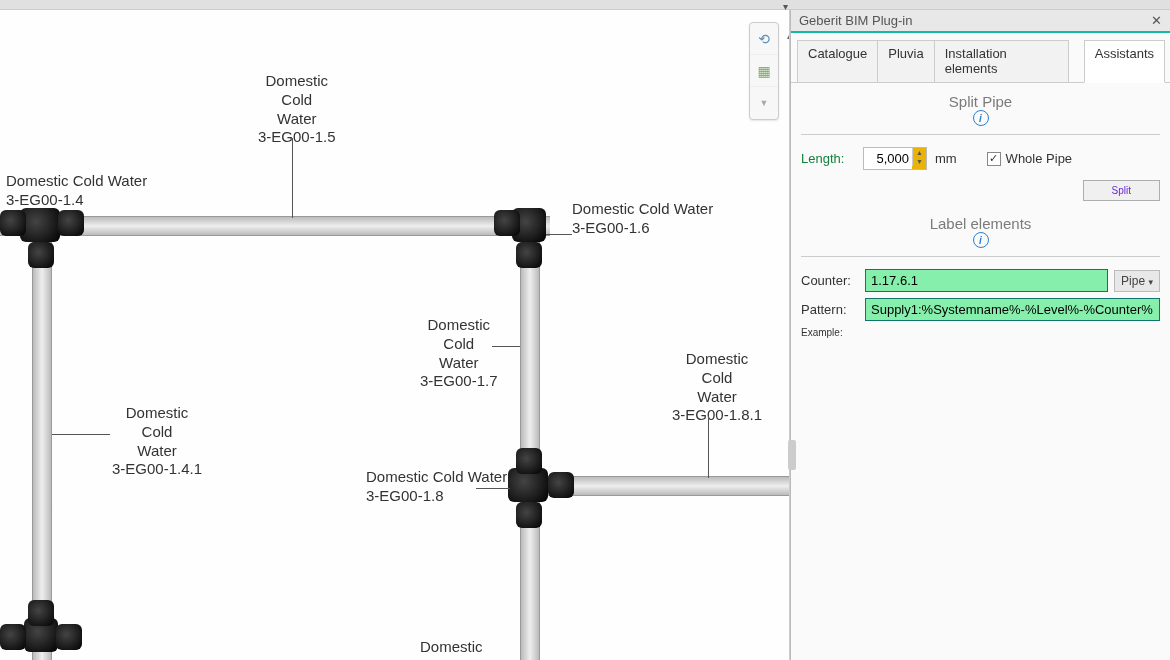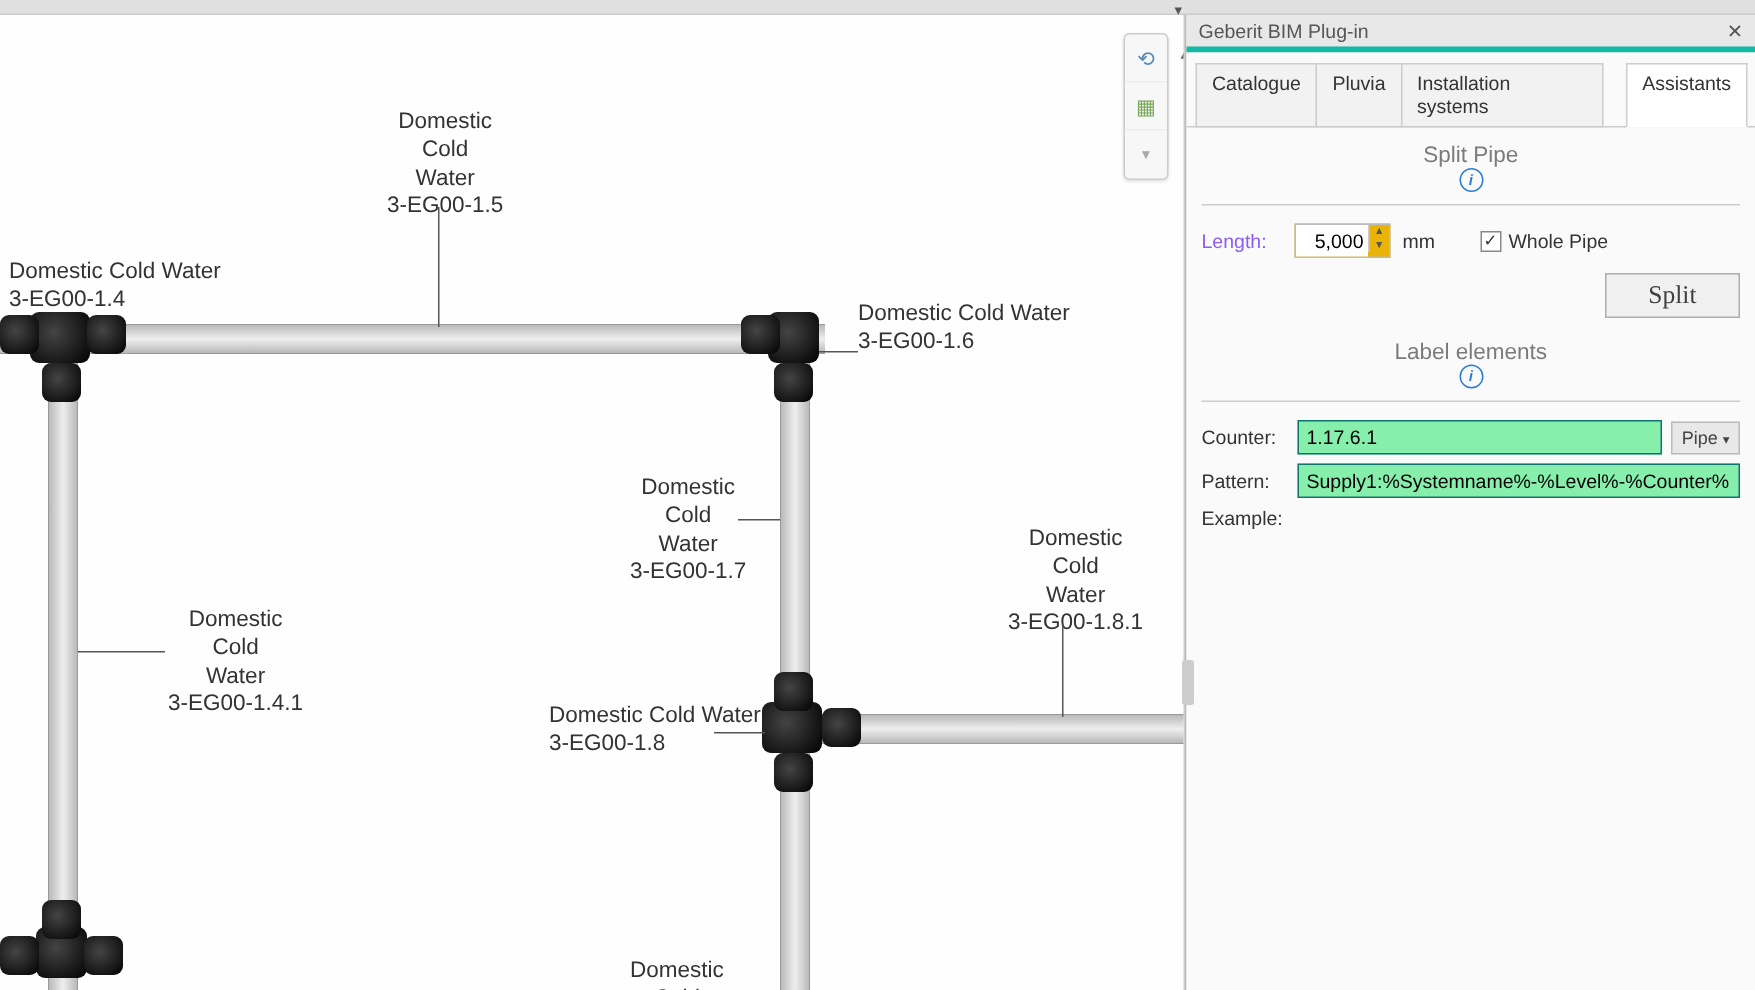--- a/index.html
+++ b/index.html
@@ -111,21 +111,21 @@
       flex-direction: column;
     }
     .panel-header {
       background: #e8e8e8;
       padding: 3px 8px;
       font-size: 13px;
       color: #555;
       display: flex;
       justify-content: space-between;
       align-items: center;
-      border-bottom: 4px solid #14b8a6;
+      border-bottom: 2px solid #14b8a6;
     }
     .panel-header .close-icon { font-size: 13px; color: #555; cursor: pointer; }
     .tabs {
       display: flex;
       padding: 6px 6px 0 6px;
       gap: 0;
       background: #fafafa;
     }
     .tab {
       padding: 5px 10px 6px;
@@ -166,21 +166,21 @@
       color: #2a7fd4;
       font-size: 10px;
       display: inline-flex;
       align-items: center;
       justify-content: center;
       font-style: italic;
       font-weight: bold;
     }
     .divider { border-top: 1px solid #ccc; margin: 4px 0 12px; }
     .row { display: flex; align-items: center; gap: 8px; margin-bottom: 10px; font-size: 13px;}
-    .row label { color: #8b5cf6; min-width: 54px; }
+    .row label { color: #15803d; min-width: 54px; }
     .spinner {
       display: flex;
       align-items: flex-start;
       border: 1px solid #bbb;
       background: #eab308;
     }
     .spinner input {
       width: 48px;
       border: none;
       padding: 3px 3px;
@@ -208,23 +208,22 @@
       display: flex;
       align-items: center;
       justify-content: center;
       font-size: 11px;
       color: #333;
     }
     .btn {
       background: #f0f0f0;
       border: 1px solid #adadad;
       padding: 4px 28px;
-      font-size: 17px;
-      color: #404040;
-      font-family: Liberation Serif, serif;
+      font-size: 10px;
+      color: #6d28d9;
     }
     .btn-row {
       display: flex;
       justify-content: flex-end;
       margin: 8px 0 14px;
     }
     .fieldrow { display: flex; align-items: center; gap: 6px; margin-bottom: 6px; font-size: 13px;}
     .fieldrow .lbl { width: 58px; color: #333; }
     .fieldrow input[type=text] {
       flex: 1;
@@ -236,21 +235,21 @@
     .tags-btn {
       background: #e8e8e8;
       border: 1px solid #bbb;
       padding: 3px 6px;
       font-size: 12px;
       color: #444;
     }
     .example-block {
       display: flex;
       gap: 6px;
-      font-size: 13px;
+      font-size: 10px;
       margin-top: 6px;
     }
     .example-block .lbl { width: 58px; }
     .example-block .vals { line-height: 1.4; }
     .scroll-handle {
       position: absolute;
       right: 374px;
       top: 440px;
       width: 8px;
       height: 30px;
@@ -357,21 +356,21 @@
   </div>
 
   <div class="panel">
     <div class="panel-header">
       <span>Geberit BIM Plug-in</span>
       <span class="close-icon">✕</span>
     </div>
     <div class="tabs">
       <div class="tab">Catalogue</div>
       <div class="tab">Pluvia</div>
-      <div class="tab">Installation systems</div>
+      <div class="tab">Installation elements</div>
       <div class="tab active">Assistants</div>
     </div>
     <div class="panel-body">
       <div class="section-title">
         <span>Split Pipe</span>
         <span class="info-icon">i</span>
       </div>
       <div class="divider"></div>
       <div class="row">
         <label>Length:</label>

